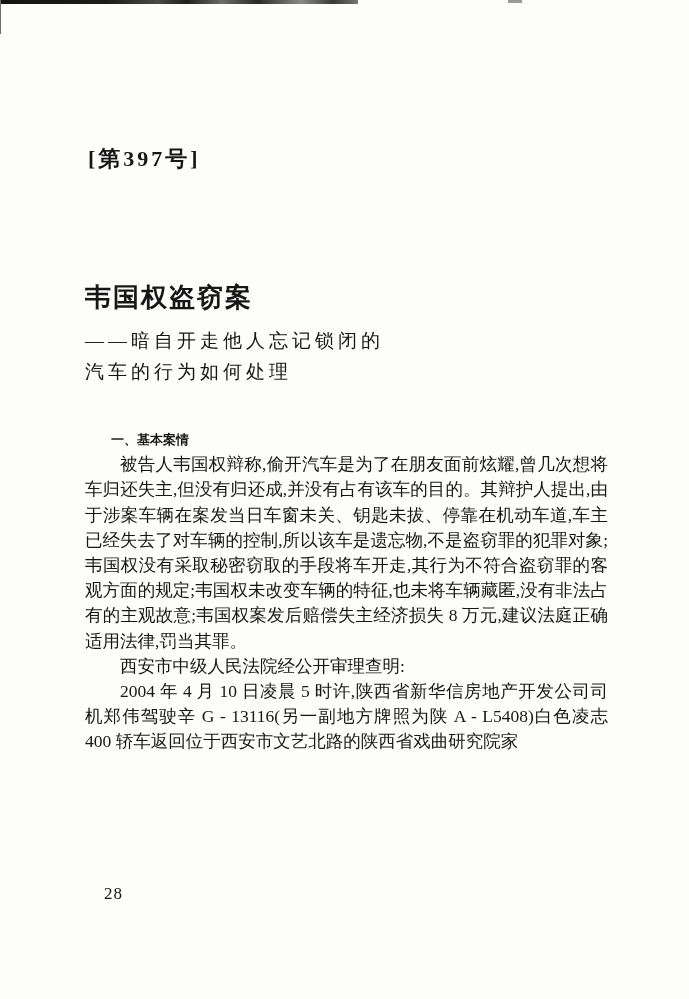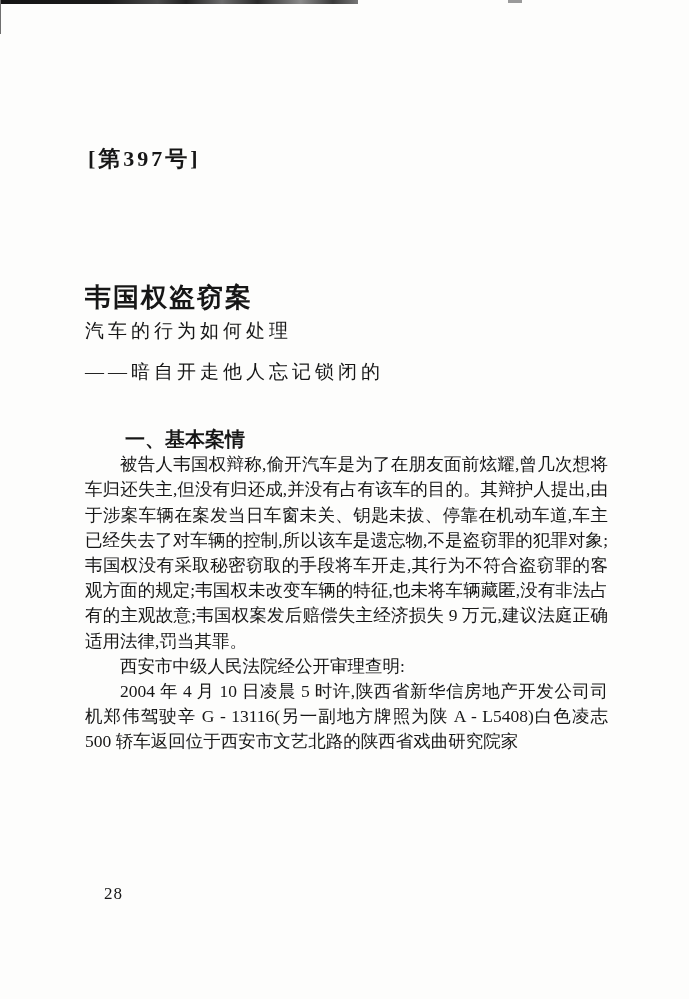--- a/index.html
+++ b/index.html
@@ -79,21 +79,21 @@
     width: 523px;
     font-size: 17.5px;
     line-height: 25.2px;
     text-align: justify;
     text-justify: inter-character;
   }
   .section-heading {
     font-weight: bold;
     font-family: "Liberation Sans", "DejaVu Sans", sans-serif;
     text-indent: 2em;
-    font-size: 20px;
+    font-size: 13px;
     line-height: 25.2px;
     margin: 0;
   }
   .content p {
     margin: 0;
     text-indent: 2em;
   }
   .page-number {
     position: absolute;
     left: 104px;
@@ -108,26 +108,26 @@
 <div class="page">
 
   <div class="scan-strip"></div>
   <div class="scan-speck"></div>
   <div class="scan-edge-line"></div>
 
   <div class="case-number">[第397号]</div>
 
   <div class="title-block">
     <div class="title-main">韦国权盗窃案</div>
+    <div class="subtitle-line first">——暗自开走他人忘记锁闭的</div>
     <div class="subtitle-line">汽车的行为如何处理</div>
-    <div class="subtitle-line first">——暗自开走他人忘记锁闭的</div>
   </div>
 
   <div class="content">
     <div class="section-heading">一、基本案情</div>
-    <p>被告人韦国权辩称,偷开汽车是为了在朋友面前炫耀,曾几次想将车归还失主,但没有归还成,并没有占有该车的目的。其辩护人提出,由于涉案车辆在案发当日车窗未关、钥匙未拔、停靠在机动车道,车主已经失去了对车辆的控制,所以该车是遗忘物,不是盗窃罪的犯罪对象;韦国权没有采取秘密窃取的手段将车开走,其行为不符合盗窃罪的客观方面的规定;韦国权未改变车辆的特征,也未将车辆藏匿,没有非法占有的主观故意;韦国权案发后赔偿失主经济损失 9 万元,建议法庭正确适用法律,罚当其罪。</p>
+    <p>被告人韦国权辩称,偷开汽车是为了在朋友面前炫耀,曾几次想将车归还失主,但没有归还成,并没有占有该车的目的。其辩护人提出,由于涉案车辆在案发当日车窗未关、钥匙未拔、停靠在机动车道,车主已经失去了对车辆的控制,所以该车是遗忘物,不是盗窃罪的犯罪对象;韦国权没有采取秘密窃取的手段将车开走,其行为不符合盗窃罪的客观方面的规定;韦国权未改变车辆的特征,也未将车辆藏匿,没有非法占有的主观故意;韦国权案发后赔偿失主经济损失 8 万元,建议法庭正确适用法律,罚当其罪。</p>
     <p>西安市中级人民法院经公开审理查明:</p>
-    <p>2004 年 4 月 10 日凌晨 5 时许,陕西省新华信房地产开发公司司机郑伟驾驶辛 G - 13116(另一副地方牌照为陕 A - L5408)白色凌志 500 轿车返回位于西安市文艺北路的陕西省戏曲研究院家</p>
+    <p>2004 年 4 月 10 日凌晨 5 时许,陕西省新华信房地产开发公司司机郑伟驾驶辛 G - 13116(另一副地方牌照为陕 A - L5408)白色凌志 400 轿车返回位于西安市文艺北路的陕西省戏曲研究院家</p>
   </div>
 
   <div class="page-number">28</div>
 
 </div>
 
 </body></html>

